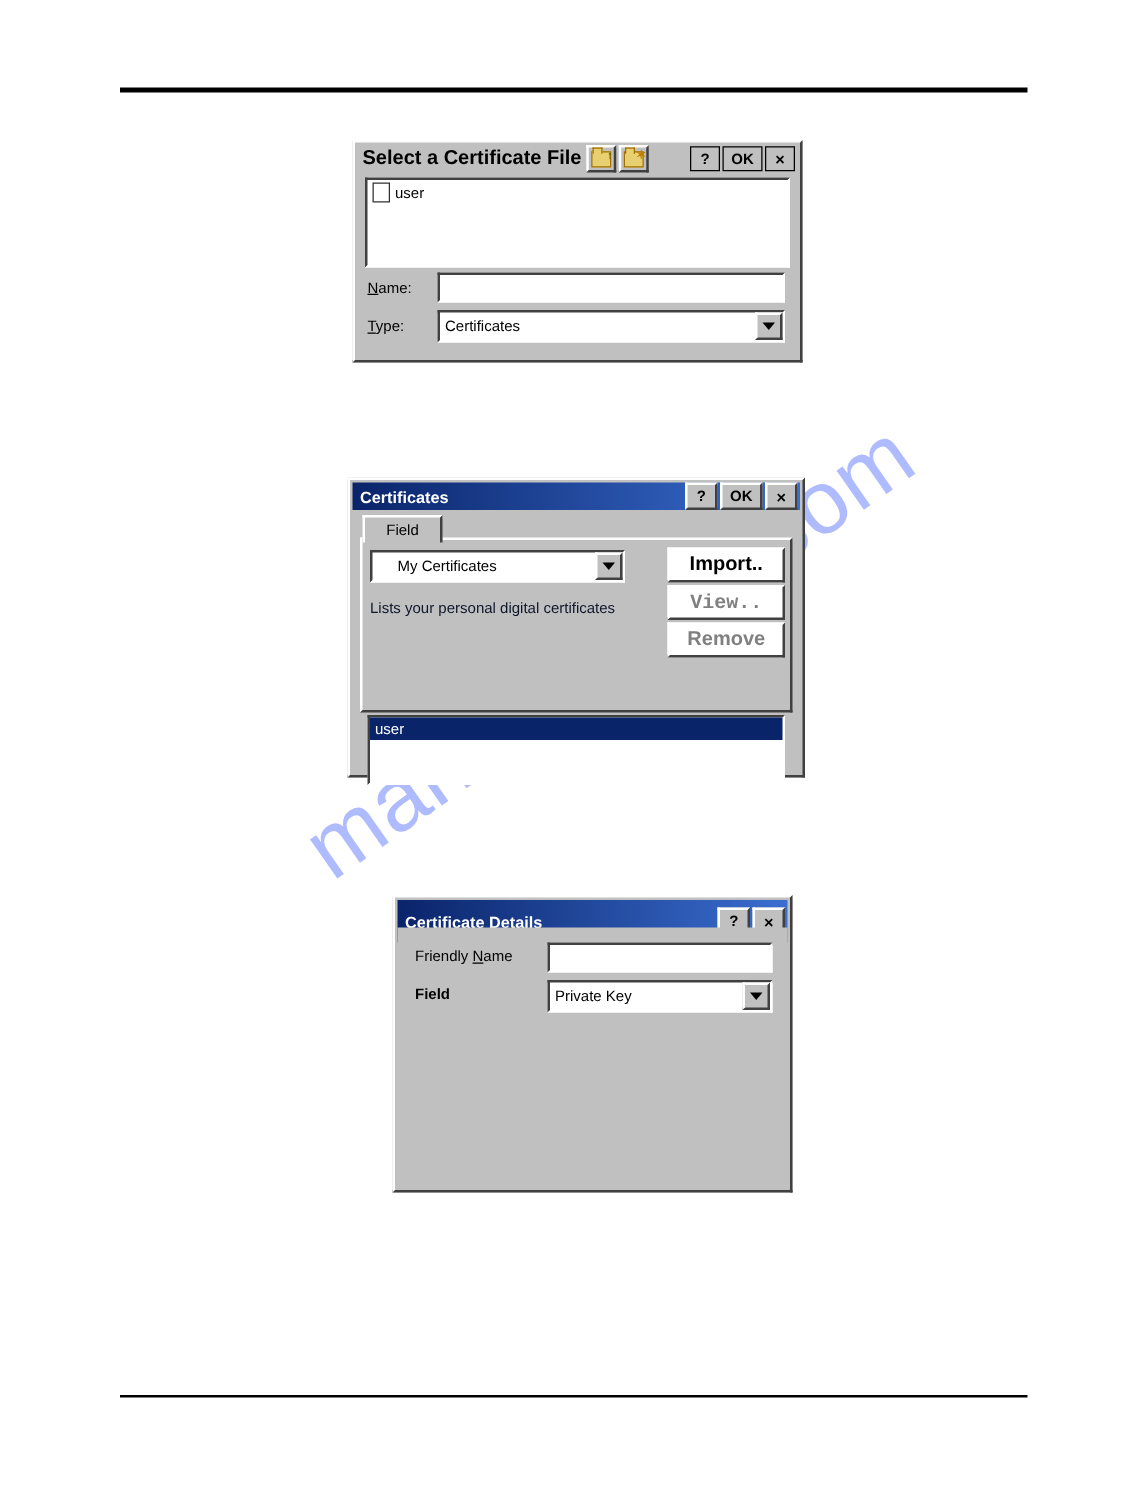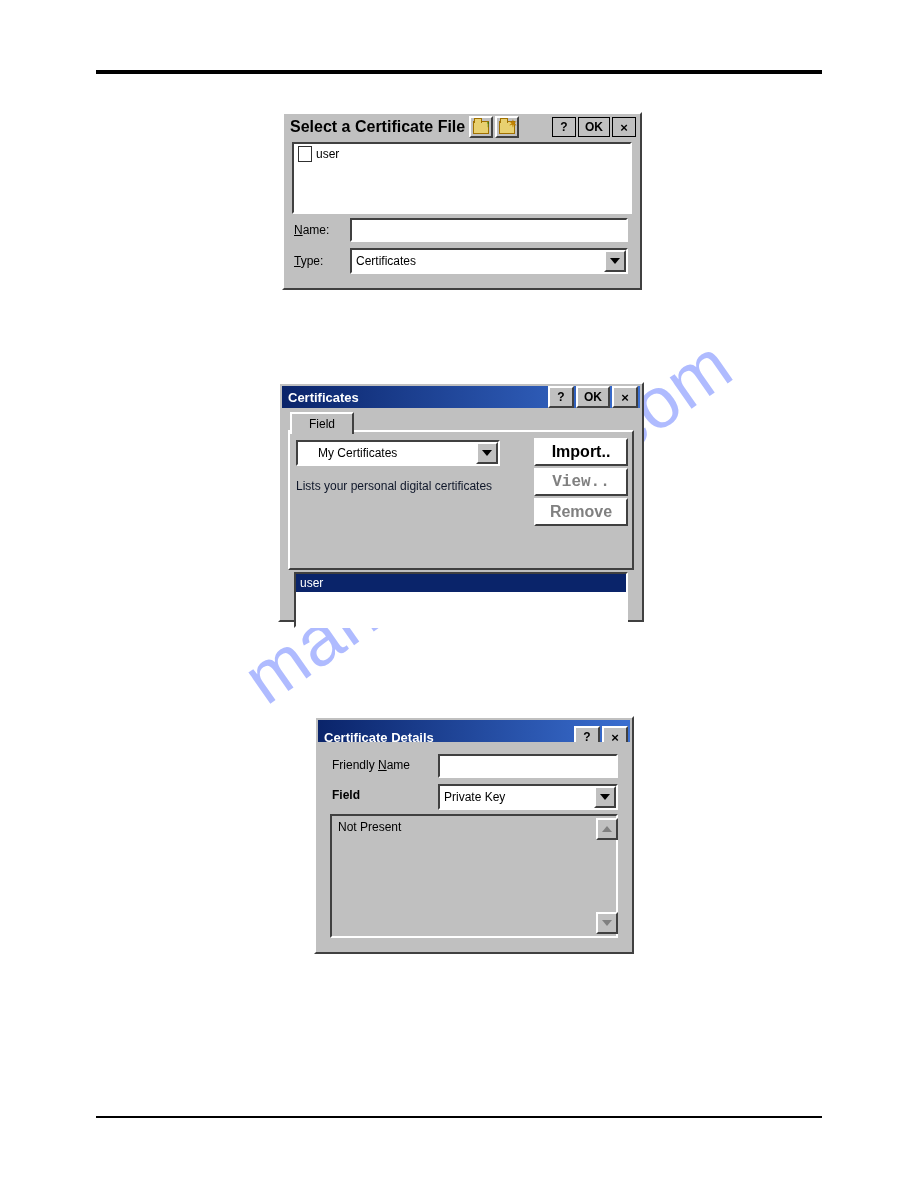--- a/index.html
+++ b/index.html
@@ -199,25 +199,14 @@
     <div class="fname-box inset"></div>
 
     <span class="lbl field-lbl">Field</span>
     <div class="field-dd inset">
       <span class="txt">Private Key</span>
       <div class="arrow">
           <div class="tri-down"></div>
         </div>
     </div>
 
-    <div class="textarea">
-      <span>Not Present</span>
-      <div class="scroll">
-        <div class="sb">
-            <div class="tri-up"></div>
-          </div>
-        <div class="sb">
-            <div class="tri-down" style="border-top-color:#808080;"></div>
-          </div>
-      </div>
-    </div>
   </div>
 </div>
 
 </body></html>

